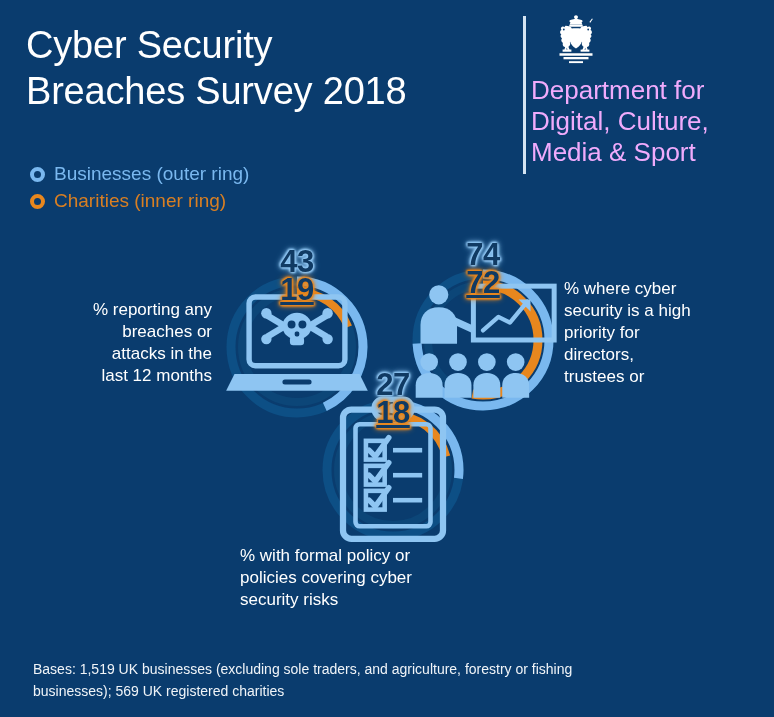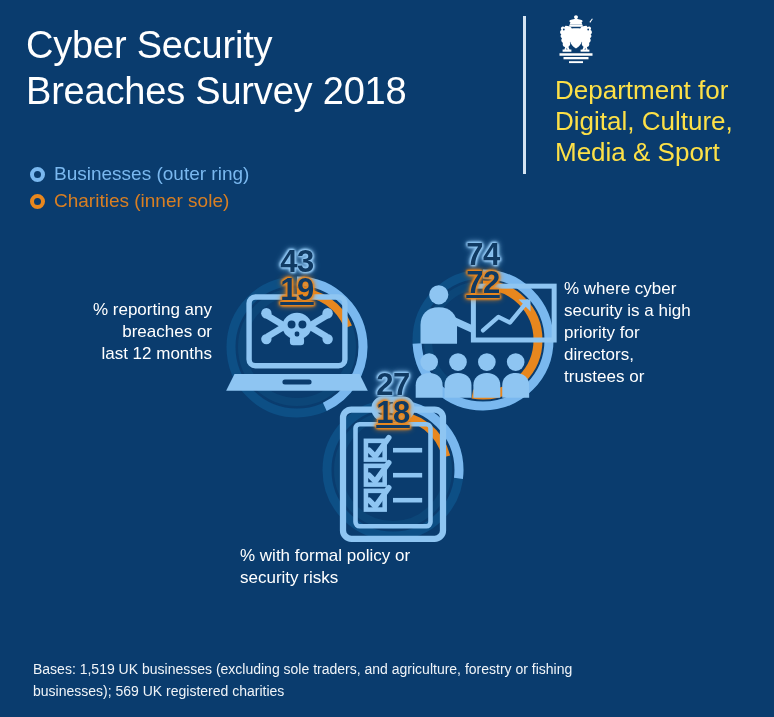--- a/index.html
+++ b/index.html
@@ -77,24 +77,24 @@
   }
   #dcms-crest {
     position: absolute;
     left: 22px;
     top: 0px;
     width: 62px;
     height: 58px;
   }
   #dcms-name {
     position: absolute;
-    left: 32px;
+    left: 8px;
     top: 62px;
     width: 216px;
-    color: #fde047;
+    color: #f0abfc;
     font-size: 26px;
     line-height: 31px;
     font-weight: 400;
   }
   #dcms-name .line { display: block; white-space: nowrap; }
 
   
   .donut {
     position: absolute;
     width: 150px;
@@ -192,21 +192,21 @@
     <span class="line">Breaches Survey 2018</span>
   </div>
 
   <div id="legend">
     <div class="legend-row">
       <span class="legend-ring blue"></span>
       <span class="legend-text blue">Businesses (outer ring)</span>
     </div>
     <div class="legend-row">
       <span class="legend-ring orange"></span>
-      <span class="legend-text orange">Charities (inner sole)</span>
+      <span class="legend-text orange">Charities (inner ring)</span>
     </div>
   </div>
 
   <div id="dcms-logo">
     <div id="dcms-rule"></div>
     <div id="dcms-crest">
       <svg viewBox="0 0 62 58" width="62" height="58" aria-hidden="true">
         <g fill="#ffffff">
 
           <path d="M31 2.2c-1.1 0-2 .8-2 1.9 0 .6.3 1.1.8 1.5l-.6 1.2h3.6l-.6-1.2c.5-.4.8-.9.8-1.5 0-1.1-.9-1.9-2-1.9z"></path>
@@ -361,33 +361,35 @@
     </div>
     <div class="donut-values">
       <span class="val biz">27</span>
       <span class="val cha">18</span>
     </div>
   </div>
 
   <div class="caption" id="caption-breaches">
     <span class="line">% reporting any</span>
     <span class="line">breaches or</span>
+    <span class="line">attacks in the</span>
     <span class="line">last 12 months</span>
   </div>
 
   <div class="caption" id="caption-priority">
     <span class="line">% where cyber</span>
     <span class="line">security is a high</span>
     <span class="line">priority for</span>
     <span class="line">directors,</span>
     <span class="line">trustees or</span>
   </div>
 
   <div class="caption" id="caption-policy">
     <span class="line">% with formal policy or</span>
+    <span class="line">policies covering cyber</span>
     <span class="line">security risks</span>
   </div>
 
   <div id="footer-note">
     <span class="line">Bases: 1,519 UK businesses (excluding sole traders, and agriculture, forestry or fishing</span>
     <span class="line">businesses); 569 UK registered charities</span>
   </div>
 
 </div>
 

